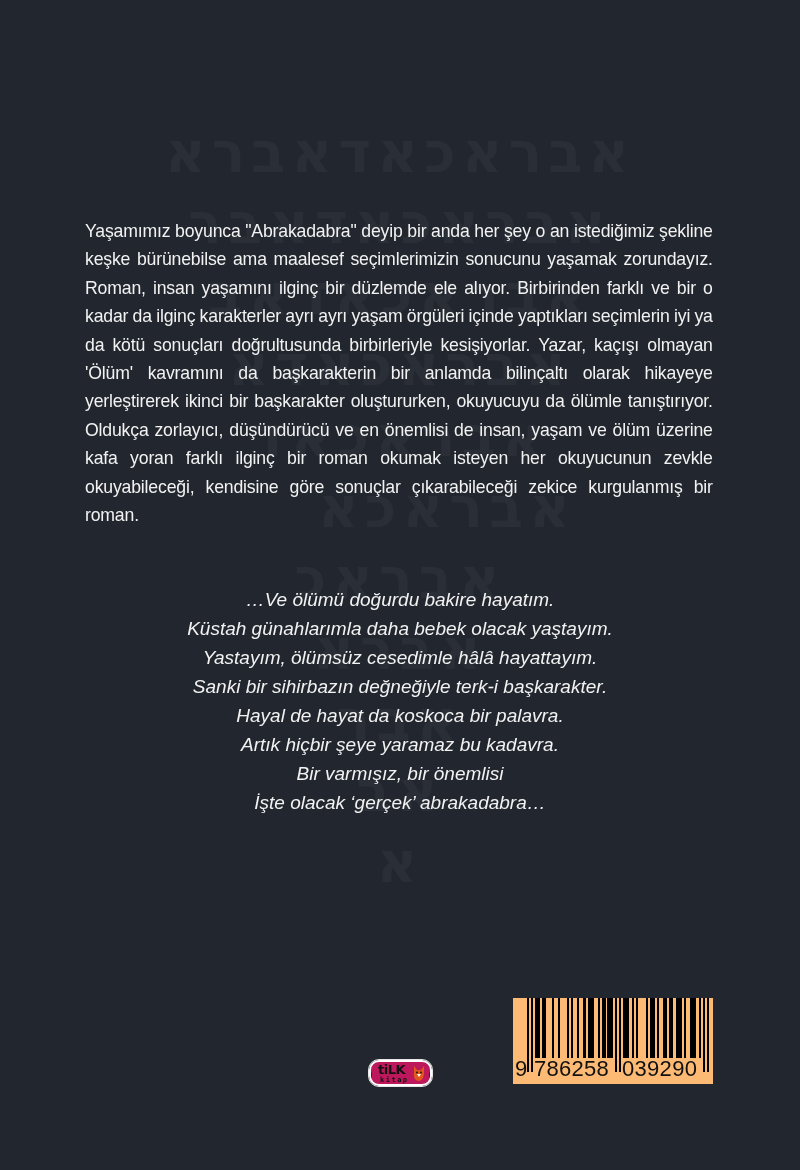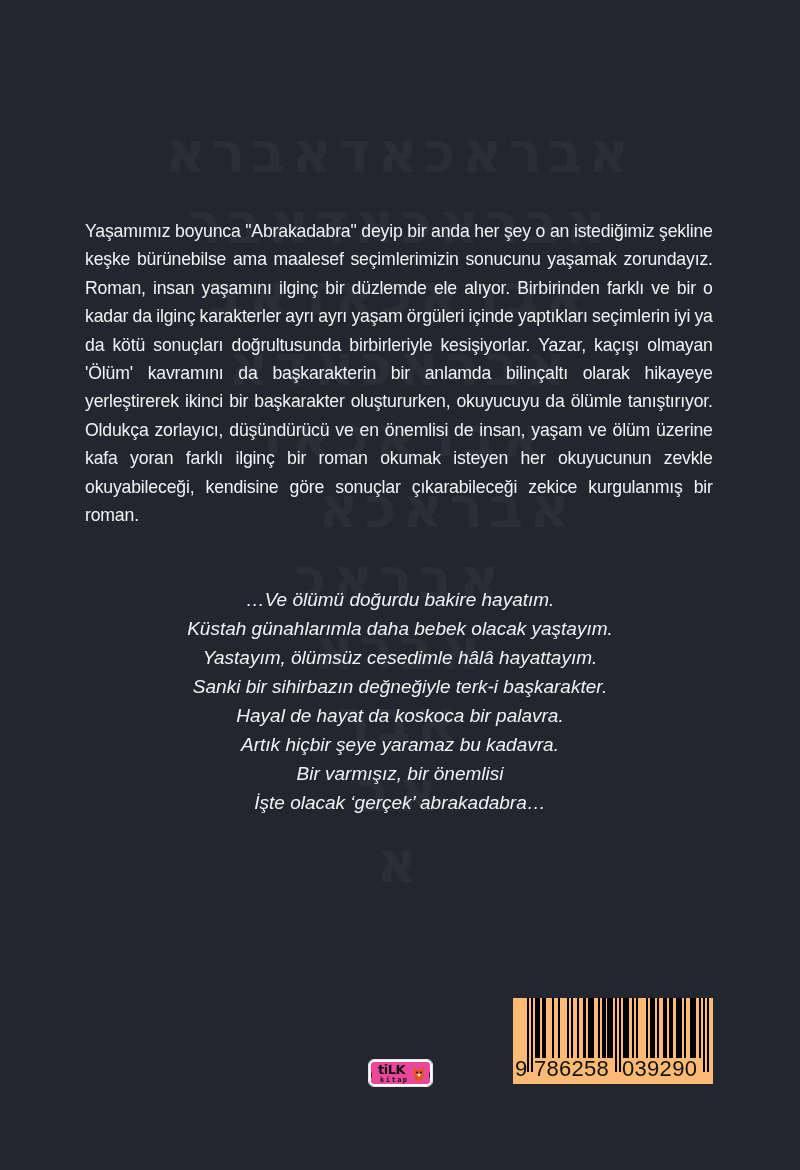--- a/index.html
+++ b/index.html
@@ -46,22 +46,22 @@
     color: #f2f2f2;
     font-family: "Liberation Sans", sans-serif;
     font-style: italic;
     font-size: 19px;
     line-height: 29px;
   }
   .poem div { white-space: nowrap; }
   .logo {
     position: absolute; left: 369px; top: 1060px;
     width: 63px; height: 26px;
-    background: #ec4899;
-    border-radius: 5px;
+    background: #be185d;
+    border-radius: 10px;
     box-sizing: border-box;
     border: 2px solid #ffffff;
     outline: 1px solid #e6e6e6;
     overflow: hidden;
   }
   .logo-notch-l, .logo-notch-r {
     position: absolute; top: 8px; width: 6px; height: 10px;
     background: #22262e; border-radius: 50%;
   }
   .logo-notch-l { left: -5px; }

